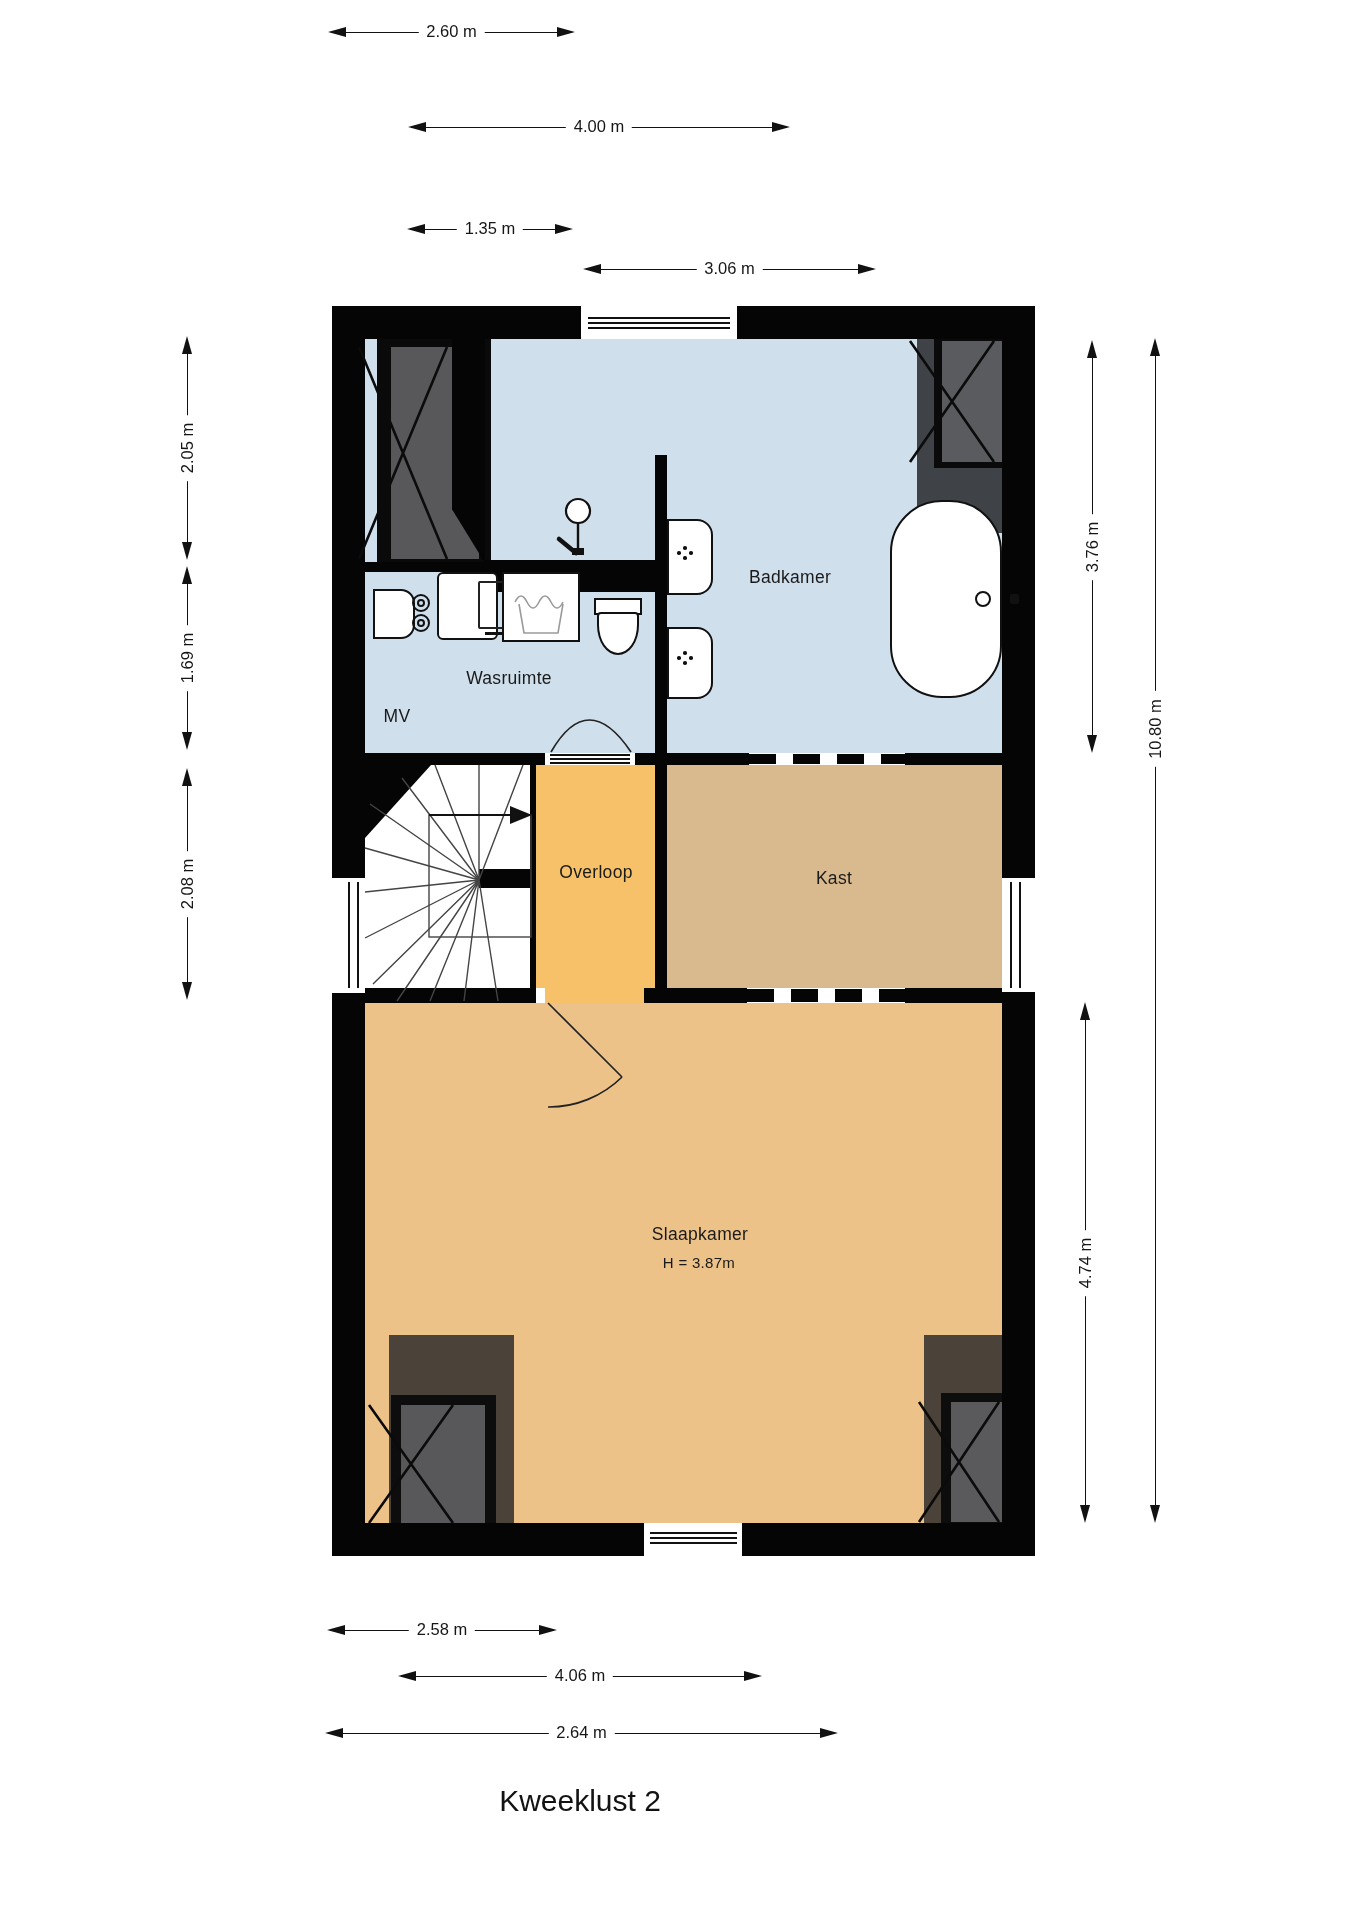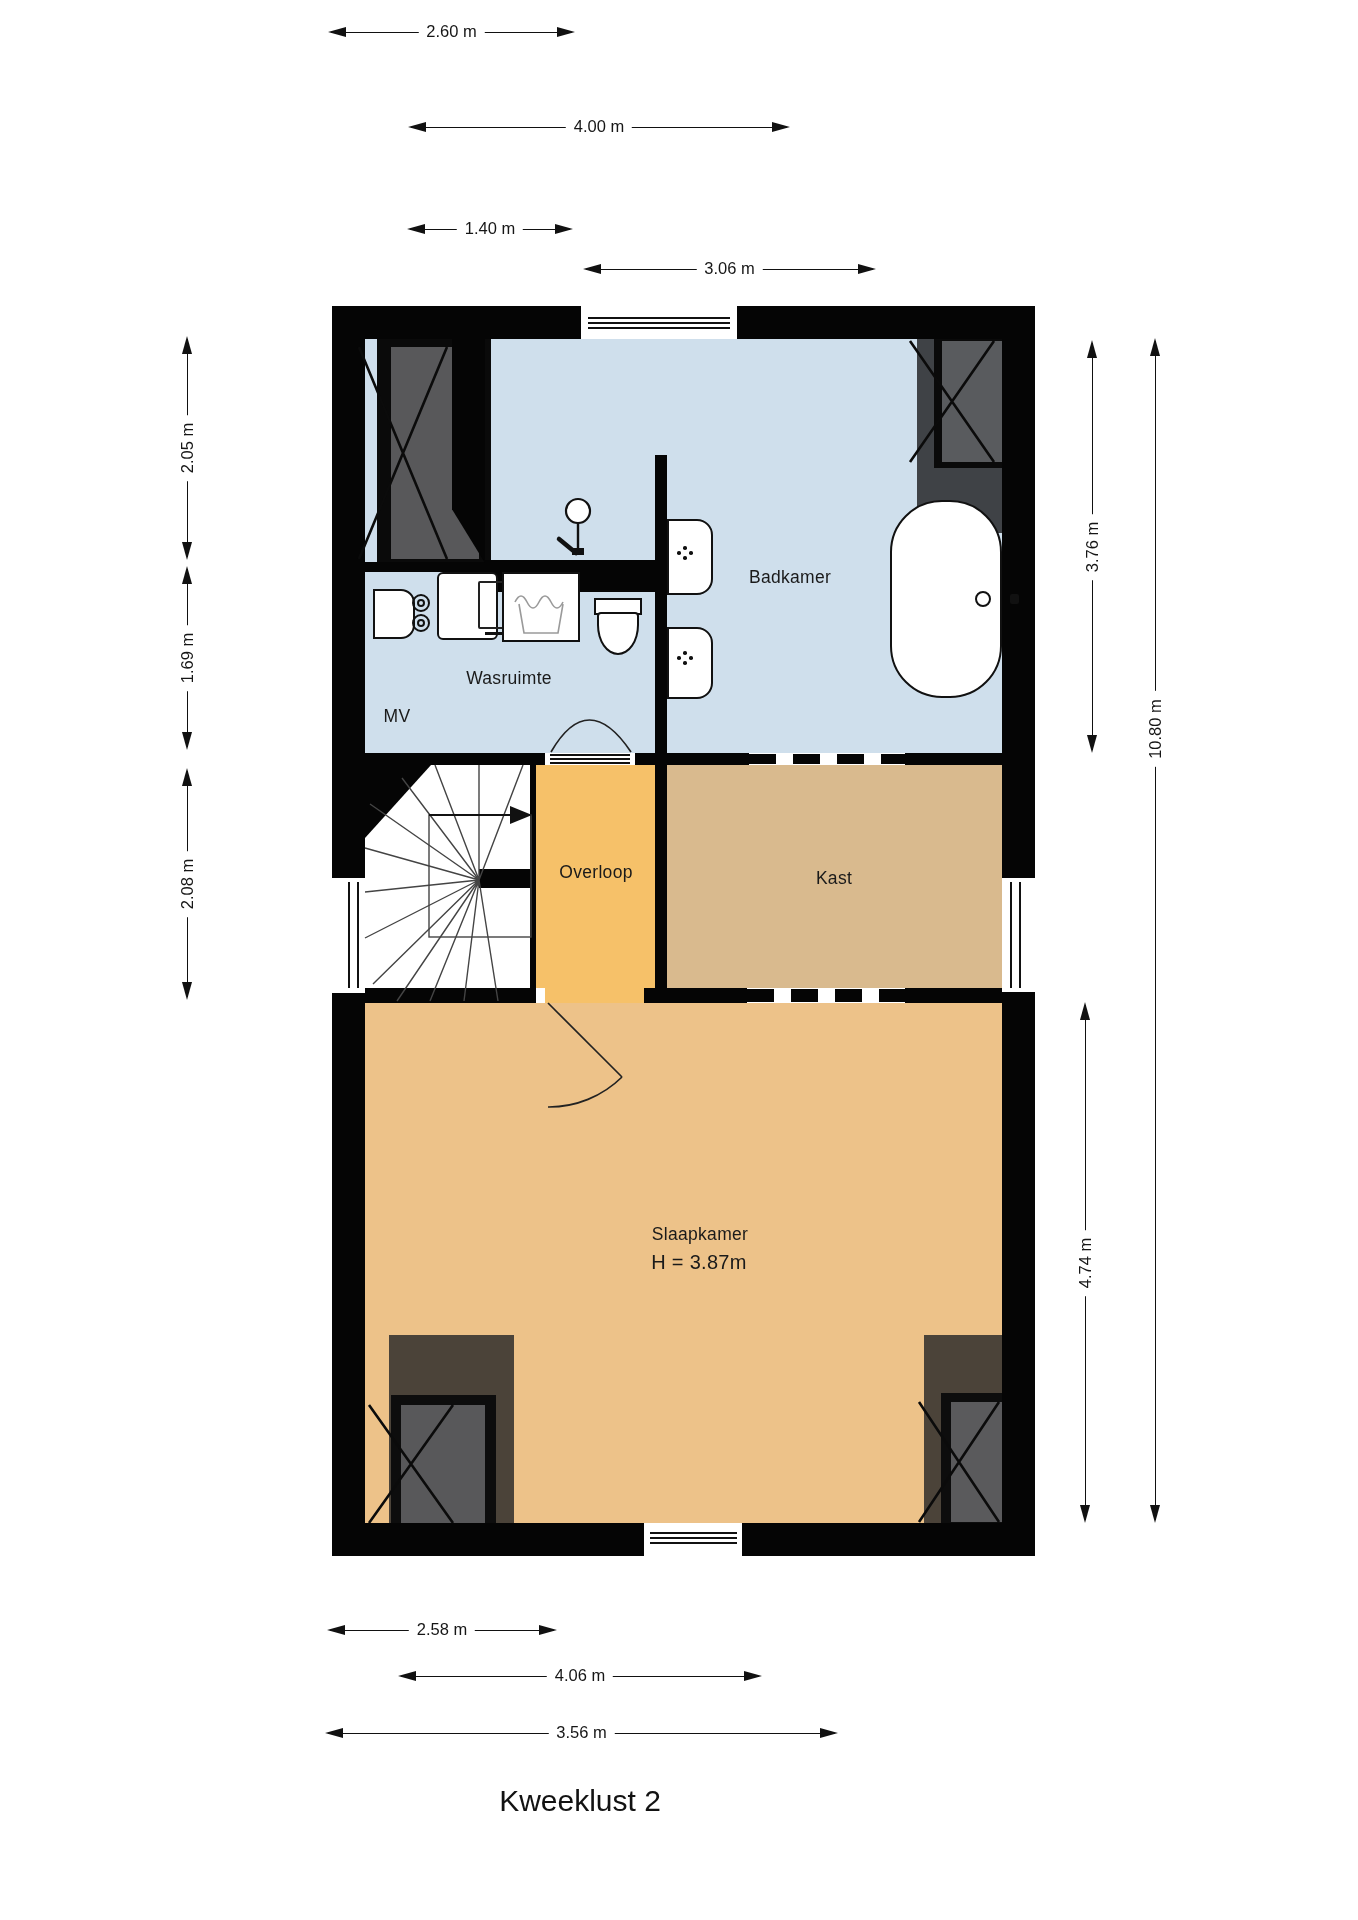--- a/index.html
+++ b/index.html
@@ -8,21 +8,21 @@
          font-family:"Liberation Sans", sans-serif; color:#161616; }
   .abs { position:absolute;margin-left:32px; }
   .wall { position:absolute; background:#050505; }
   .floor { position:absolute; }
   .white { position:absolute; background:#fff; }
   svg.overlay { position:absolute; left:0; top:0; pointer-events:none; }
 
   
   .rlabel { position:absolute; transform:translate(-50%,-50%); font-size:17.5px;
             color:#1a1a1a; white-space:nowrap; letter-spacing:.3px; }
-  .rlabel.small { font-size:20px;text-align:right; }
+  .rlabel.small { font-size:15px;text-align:right; }
 
   
   .dimh { position:absolute; height:16px; }
   .dimh .dline { position:absolute; left:3px; right:3px; top:50%; height:0; border-top:1.7px solid #111; }
   .dimh .a { position:absolute; top:50%; transform:translateY(-50%); width:0; height:0;
              border-top:5px solid transparent; border-bottom:5px solid transparent; }
   .dimh .a.l { left:0; border-right:18px solid #111; }
   .dimh .a.r { right:0; border-left:18px solid #111; }
   .dimh .dlabel { position:absolute; left:50%; top:50%; transform:translate(-50%,-52%);
                   background:#fff; padding:0 8px; font-size:16.5px; white-space:nowrap; }
@@ -203,21 +203,21 @@
 <div class="dimh" style="left:408px;top:119px;width:382px;">
   <div class="dline"></div>
   <div class="a l"></div>
   <div class="a r"></div>
   <span class="dlabel">4.00 m</span>
 </div>
 <div class="dimh" style="left:407px;top:221px;width:166px;">
   <div class="dline"></div>
   <div class="a l"></div>
   <div class="a r"></div>
-  <span class="dlabel">1.40 m</span>
+  <span class="dlabel">1.35 m</span>
 </div>
 <div class="dimh" style="left:583px;top:221px;width:293px;margin-top:40px;">
   <div class="dline"></div>
   <div class="a l"></div>
   <div class="a r"></div>
   <span class="dlabel">3.06 m</span>
 </div>
 
 <div class="dimv" style="left:179px;top:336px;height:224px;">
   <div class="dline"></div>
@@ -266,18 +266,18 @@
 <div class="dimh" style="left:398px;top:1668px;width:364px;">
   <div class="dline"></div>
   <div class="a l"></div>
   <div class="a r"></div>
   <span class="dlabel">4.06 m</span>
 </div>
 <div class="dimh" style="left:325px;top:1725px;width:513px;">
   <div class="dline"></div>
   <div class="a l"></div>
   <div class="a r"></div>
-  <span class="dlabel">3.56 m</span>
+  <span class="dlabel">2.64 m</span>
 </div>
 
 <div class="title">
   <div>Kweeklust 2</div>
 </div>
 
 </body></html>

